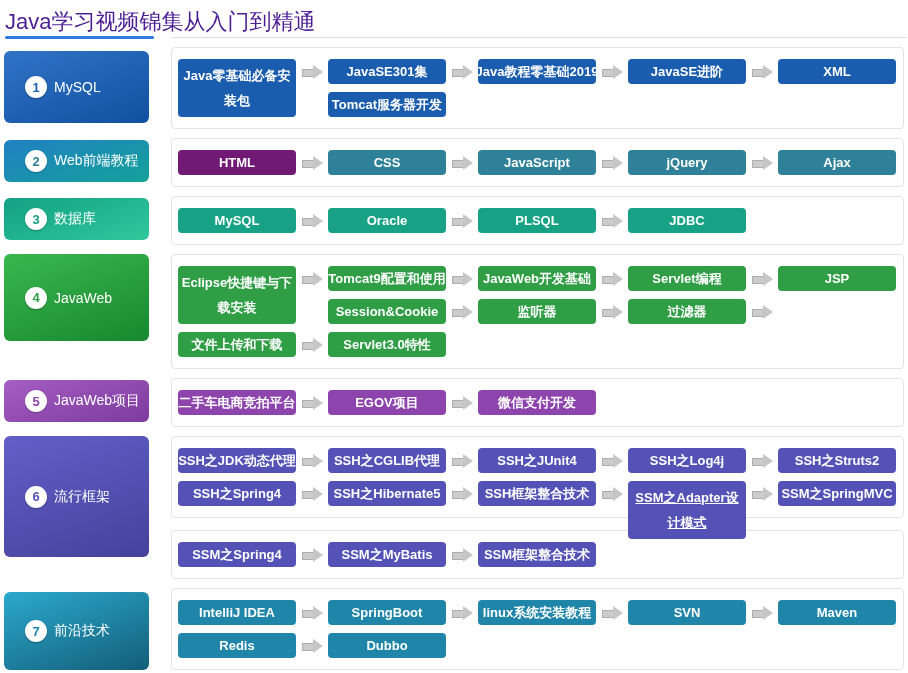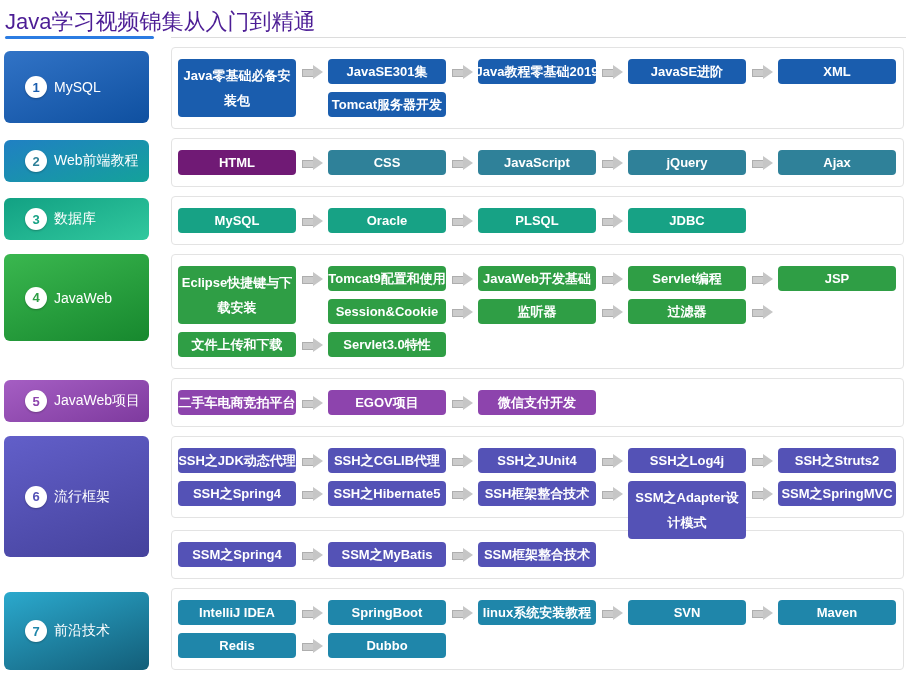--- a/index.html
+++ b/index.html
@@ -36,21 +36,21 @@
   .box + .box { margin-top:12px; }
 
   .grid { display:grid;
     grid-template-columns:118px 32px 118px 32px 118px 32px 118px 32px 118px;
     grid-auto-rows:25px; row-gap:8px; align-items:start; }
 
   .btn { width:118px; height:25px; border-radius:4px; background:var(--btn); color:#fff;
     font-size:13px; font-weight:bold; display:flex; align-items:center; justify-content:center;
     white-space:nowrap; overflow:hidden; cursor:pointer; }
   .btn2 { height:58px; white-space:normal; text-align:center; line-height:25px; padding:0 2px; }
-  .hang { margin-bottom:-33px; position:relative; z-index:1; }
+  .hang { margin-bottom:-33px; position:relative; z-index:1;text-decoration:underline; }
 
   .acell { width:32px; height:25px; display:flex; align-items:center; justify-content:center; }
   .arrow { position:relative; width:21px; height:14px; display:inline-block; }
   .arrow::before { content:''; position:absolute; left:0; top:4px; width:11px; height:6px;
     background:#cccccc; border:1px solid var(--arrow,#aeaeae); border-right:none; }
   .arrow::after { content:''; position:absolute; left:11px; top:0;
     border-left:10px solid #c6c6c6; border-top:7px solid transparent; border-bottom:7px solid transparent; }
 
   .c1{grid-column:1} .c2{grid-column:2} .c3{grid-column:3} .c4{grid-column:4}
   .c5{grid-column:5} .c6{grid-column:6} .c7{grid-column:7} .c8{grid-column:8} .c9{grid-column:9}

